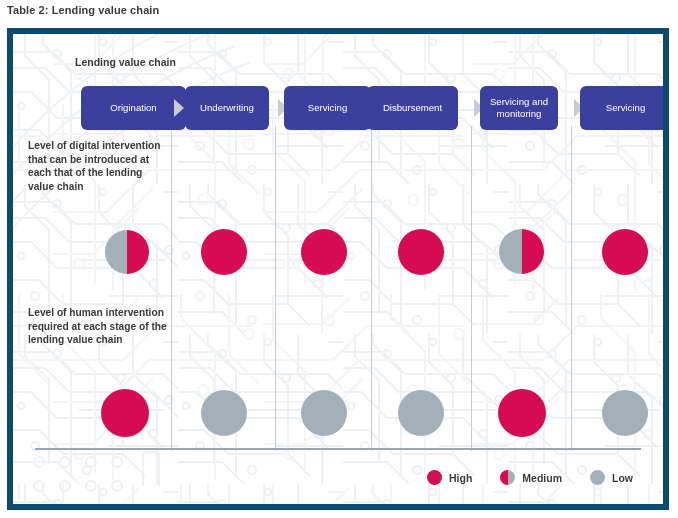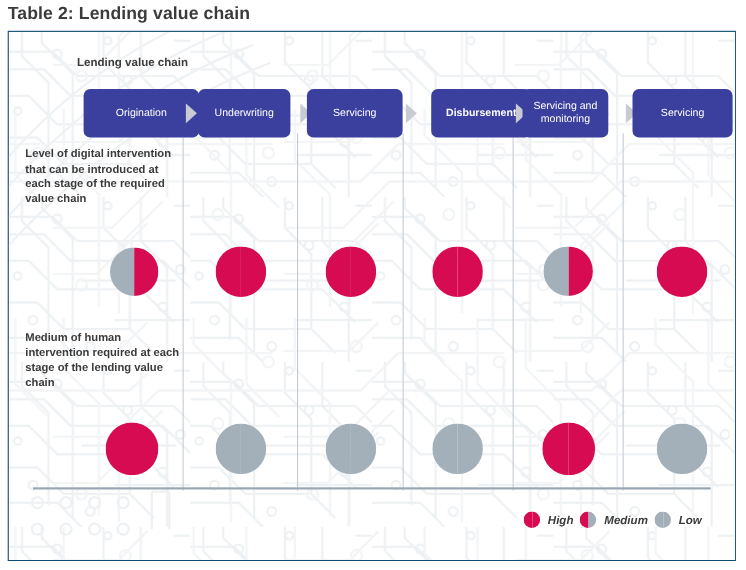--- a/index.html
+++ b/index.html
@@ -13,35 +13,35 @@
     height: 518px;
     font-family: "Liberation Sans", sans-serif;
     overflow: hidden;
   }
 
   
   .fig-title {
     position: absolute;
     left: 7px;
     top: 4px;
-    font-size: 16px;
+    font-size: 11px;
     font-weight: bold;
     color: #3b3b3b;
     letter-spacing: 0.1px;
     white-space: nowrap;
   }
 
   
   .panel {
     position: absolute;
     left: 7px;
     top: 28px;
     width: 662px;
     height: 482px;
-    border: 1px solid #0c4a6e;
+    border: 6px solid #0c4a6e;
     background: #ffffff;
     overflow: hidden;
     box-sizing: border-box;
   }
 
   
   .circuit-bg {
     position: absolute;
     inset: 0;
     opacity: 1;
@@ -139,22 +139,21 @@
     background: #9aa7b2;
   }
 
   
   .legend {
     position: absolute;
     top: 436px;
     right: 30px;
     display: flex;
     align-items: flex-end;
-    gap: 6px;
-    font-style: italic;
+    gap: 28px;
   }
   .legend-item {
     display: flex;
     align-items: center;
     gap: 7px;
   }
   .legend-swatch {
     position: relative;
     width: 15px;
     height: 15px;
@@ -268,31 +267,31 @@
   <div class="stages">
     <div class="stage-box" style="left:68px;width:105px;">Origination</div>
     <div class="stage-arrow" style="left:161px;"></div>
 
     <div class="stage-box" style="left:172px;width:84px;">Underwriting</div>
     <div class="stage-arrow" style="left:265px;"></div>
 
     <div class="stage-box" style="left:271px;width:87px;">Servicing</div>
     <div class="stage-arrow" style="left:361px;"></div>
 
-    <div class="stage-box" style="left:384px;width:91px;font-weight:bold;">Disbursement</div>
+    <div class="stage-box" style="left:354px;width:91px;">Disbursement</div>
     <div class="stage-arrow" style="left:461px;"></div>
 
     <div class="stage-box" style="left:467px;width:78px;">Servicing and monitoring</div>
     <div class="stage-arrow" style="left:561px;"></div>
 
     <div class="stage-box" style="left:567px;width:91px;">Servicing</div>
   </div>
 
-  <div class="row-label digital">Level of digital intervention that can be introduced at each stage of the required value chain</div>
-  <div class="row-label human">Medium of human intervention required at each stage of the lending value chain</div>
+  <div class="row-label digital">Level of digital intervention that can be introduced at each that of the lending value chain</div>
+  <div class="row-label human">Level of human intervention required at each stage of the lending value chain</div>
 
   <div class="circle" style="left:92px;top:196px;width:44px;height:44px;">
     <span class="half l" style="background:#a3b0ba;"></span>
     <span class="half r" style="background:#d60b52;"></span>
   </div>
 
   <div class="circle" style="left:188px;top:195px;width:46px;height:46px;">
     <span class="half l" style="background:#d60b52;"></span>
     <span class="half r" style="background:#d60b52;"></span>
   </div>

